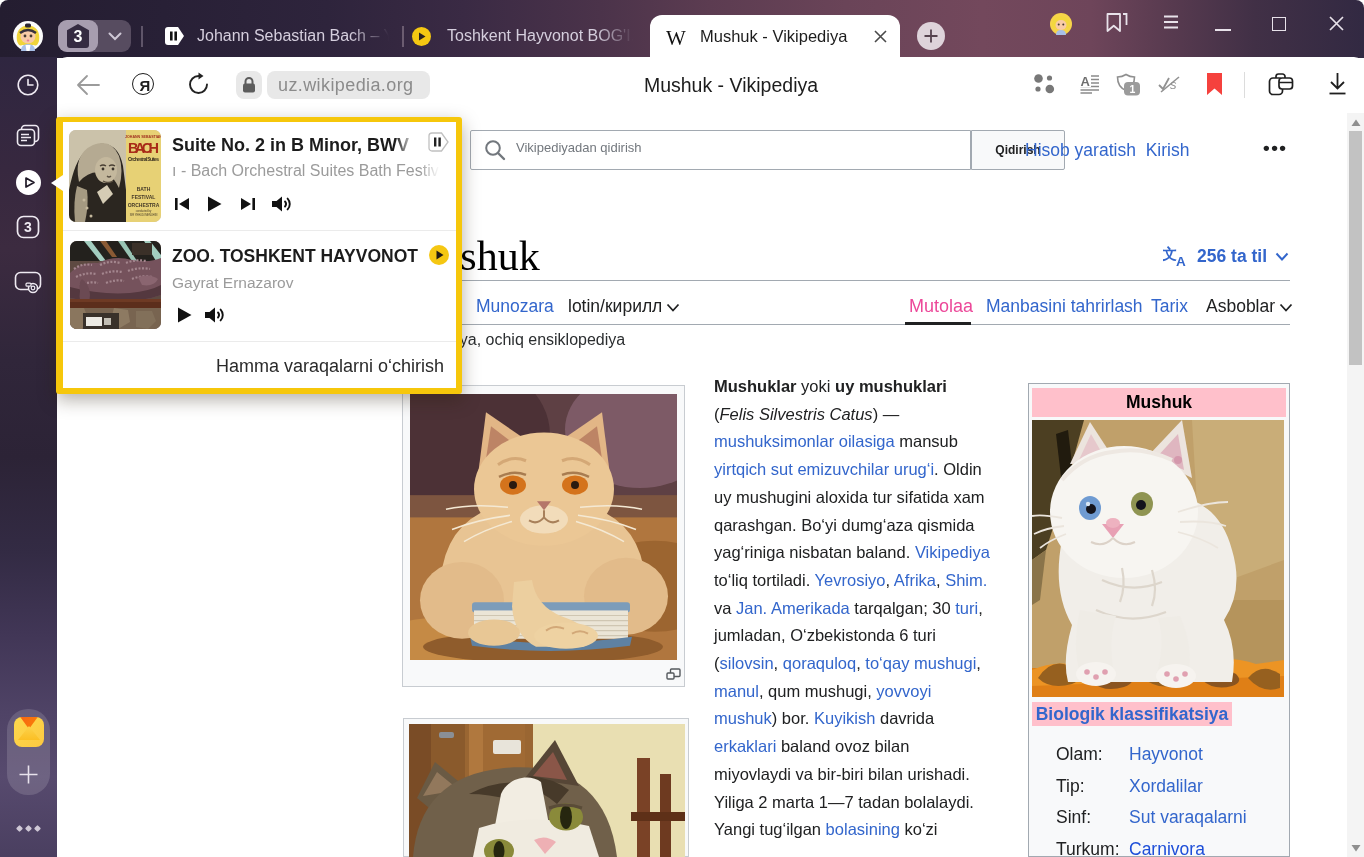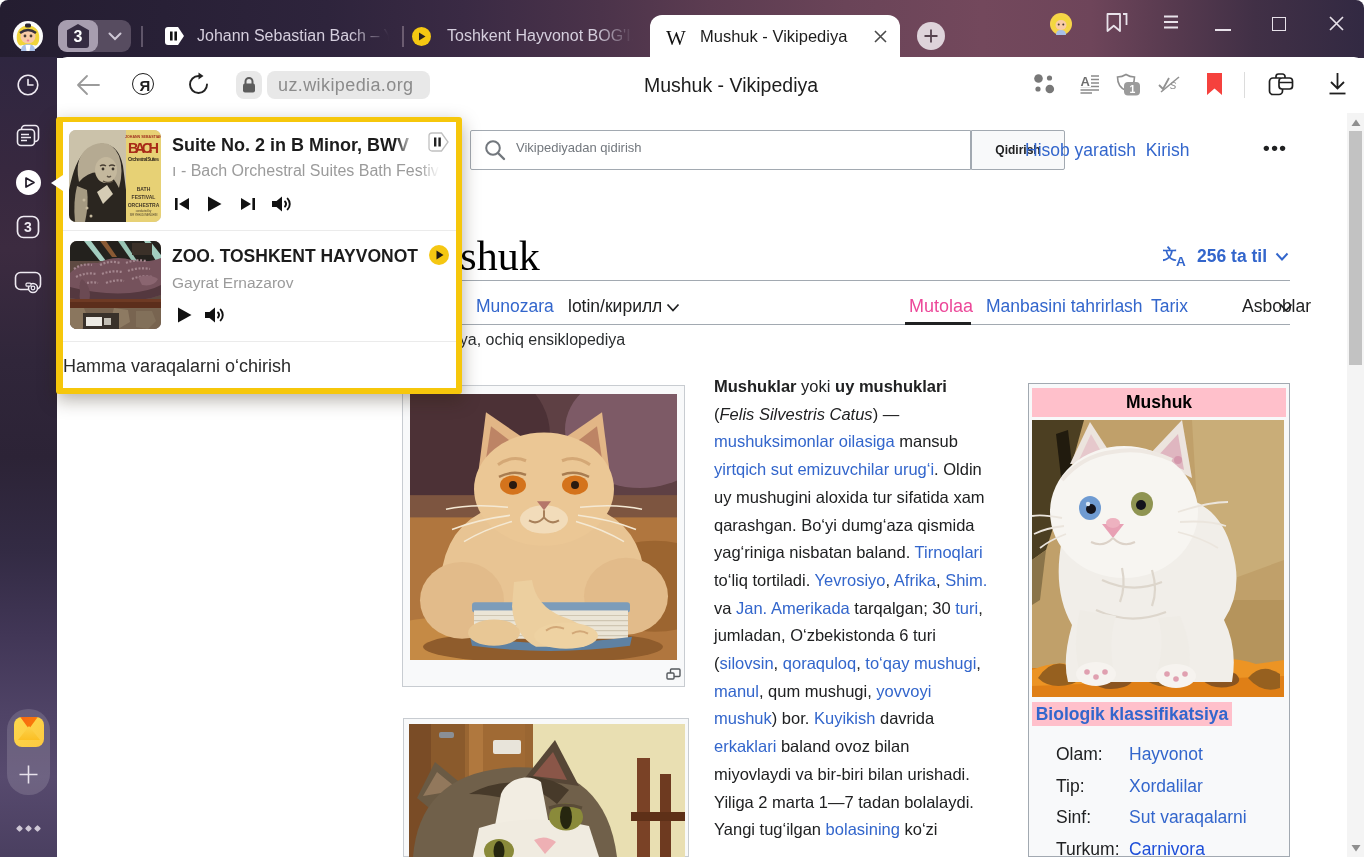--- a/index.html
+++ b/index.html
@@ -243,21 +243,21 @@
   <div class="abs" style="left:402px;top:280px;width:888px;height:1px;background:#a2a9b1;"></div>
 
   <div class="abs" style="left:476px;top:296px;font-size:17.5px;"><a class="wlink">Munozara</a></div>
   <div class="abs" style="left:568px;top:296px;font-size:17.5px;color:#202122;">lotin/кирилл</div>
   <svg class="abs" style="left:666px;top:303px;" width="14" height="10" viewBox="0 0 14 10">
       <path d="M1.5 1.5 L7 7.5 L12.5 1.5" stroke="#202122" stroke-width="1.8" fill="none"></path>
     </svg>
   <div class="abs" style="left:909px;top:296px;font-size:18px;color:#ec4899;">Mutolaa</div>
   <div class="abs" style="left:986px;top:296px;font-size:17.5px;"><a class="wlink">Manbasini tahrirlash</a></div>
   <div class="abs" style="left:1151px;top:296px;font-size:17.5px;"><a class="wlink">Tarix</a></div>
-  <div class="abs" style="left:1206px;top:296px;font-size:17.5px;color:#202122;margin-left:36px;">Asboblar</div>
+  <div class="abs" style="left:1206px;top:296px;font-size:17.5px;color:#202122;">Asboblar</div>
   <svg class="abs" style="left:1279px;top:303px;" width="14" height="10" viewBox="0 0 14 10">
       <path d="M1.5 1.5 L7 7.5 L12.5 1.5" stroke="#202122" stroke-width="1.8" fill="none"></path>
     </svg>
   <div class="abs" style="left:402px;top:324px;width:888px;height:1px;background:#a2a9b1;"></div>
   <div class="abs" style="left:905px;top:322px;width:66px;height:3px;background:#202122;"></div>
 
   <div class="abs" style="left:404px;top:331px;font-size:16px;color:#2b2e30;">Vikipediya, ochiq ensiklopediya</div>
 
   <div class="abs" style="left:402px;top:385px;width:283px;height:302px;border:1px solid #c8ccd1;background:#f8f9fa;"></div>
   <svg class="abs" style="left:410px;top:394px;" width="267" height="266" viewBox="0 0 267 263" preserveAspectRatio="none">
@@ -342,21 +342,21 @@
     <path d="M125 116 Q136 110 147 118 L136 130 Z" fill="#eeb0b4"></path>
   </svg>
 
   <div id="wikibody" class="abs" style="left:714px;top:373px;line-height:27.7px;white-space:nowrap;">
     <b>Mushuklar</b> yoki <b>uy mushuklari</b><br>
     (<i>Felis Silvestris Catus</i>) —<br>
     <a class="wlink">mushuksimonlar oilasiga</a> mansub<br>
     <a class="wlink">yirtqich sut emizuvchilar urug‘i</a>. Oldin<br>
     uy mushugini aloxida tur sifatida xam<br>
     qarashgan. Bo‘yi dumg‘aza qismida<br>
-    yag‘riniga nisbatan baland. <a class="wlink">Tirnoqlari</a><br>
+    yag‘riniga nisbatan baland. <a class="wlink">Vikipediya</a><br>
     to‘liq tortiladi. <a class="wlink">Yevrosiyo</a>, <a class="wlink">Afrika</a>, <a class="wlink">Shim.</a><br>
     va <a class="wlink">Jan. Amerikada</a> tarqalgan; 30 <a class="wlink">turi</a>,<br>
     jumladan, O‘zbekistonda 6 turi<br>
     (<a class="wlink">silovsin</a>, <a class="wlink">qoraquloq</a>, <a class="wlink">to‘qay mushugi</a>,<br>
     <a class="wlink">manul</a>, qum mushugi, <a class="wlink">yovvoyi</a><br>
     <a class="wlink">mushuk</a>) bor. <a class="wlink">Kuyikish</a> davrida<br>
     <a class="wlink">erkaklari</a> baland ovoz bilan<br>
     miyovlaydi va bir-biri bilan urishadi.<br>
     Yiliga 2 marta 1—7 tadan bolalaydi.<br>
     Yangi tug‘ilgan <a class="wlink">bolasining</a> ko‘zi
@@ -515,14 +515,14 @@
 
   <svg class="abs" style="left:176px;top:306px;" width="17" height="18" viewBox="0 0 17 18">
       <path d="M2 1.5 L15.5 9 L2 16.5 Z" fill="#111"></path>
     </svg>
   <svg class="abs" style="left:204px;top:306px;" width="23" height="18" viewBox="0 0 23 18">
     <path d="M1 6 H5.5 L11 1.5 V16.5 L5.5 12 H1 Z" fill="#111"></path>
     <path d="M14 6.4 A 4.1 4.1 0 0 1 14 11.6" stroke="#111" stroke-width="1.9" fill="none" stroke-linecap="round"></path>
     <path d="M16.6 3.6 A 7.8 7.8 0 0 1 16.6 14.4" stroke="#111" stroke-width="1.9" fill="none" stroke-linecap="round"></path>
   </svg>
   <div class="abs" style="left:63px;top:341px;width:393px;height:1px;background:#ebebeb;"></div>
-  <div class="abs" style="left:63px;top:356px;width:381px;text-align:left;font-size:18px;color:#2a2a2a;">Hamma varaqalarni o‘chirish</div>
+  <div class="abs" style="left:63px;top:356px;width:381px;text-align:right;font-size:18px;color:#2a2a2a;">Hamma varaqalarni o‘chirish</div>
 </div>
 
 </body></html>

